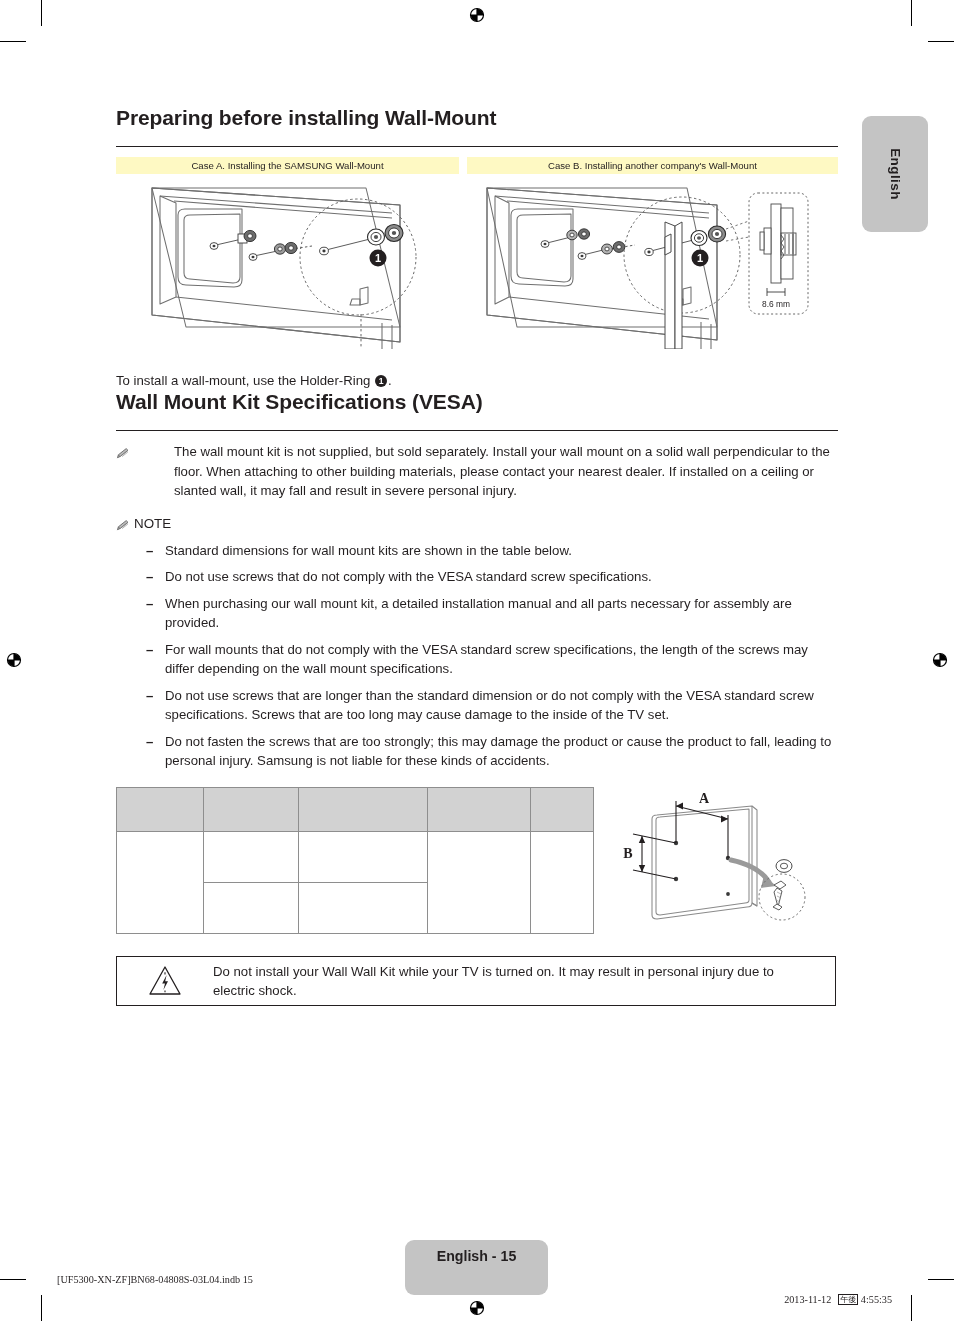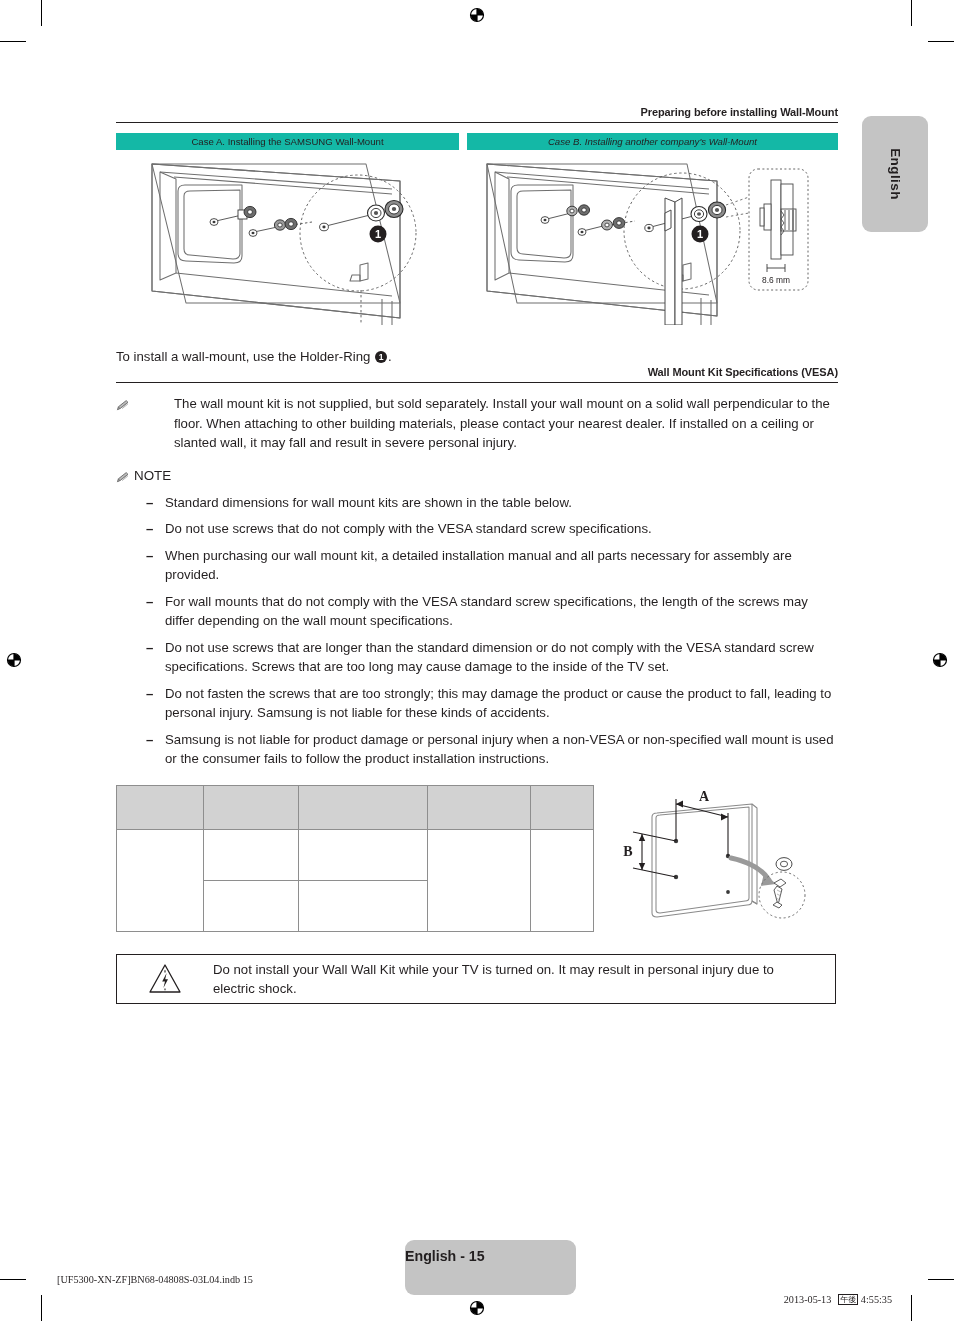--- a/index.html
+++ b/index.html
@@ -57,47 +57,46 @@
 
   
   .content {
     position: absolute;
     left: 116px;
     top: 106px;
     width: 722px;
   }
 
   h2.section-title {
-    font-size: 11px;
+    font-size: 21px;
     font-weight: bold;
     margin: 0 0 6px 0;
-    padding-bottom: 4px;
+    padding-bottom: 16px;
     border-bottom: 1.6px solid #231f20;
     display: block;
     letter-spacing: -0.1px;
-    text-align: right;
   }
 
   
   .case-bars {
     display: flex;
     gap: 8px;
     margin-top: 10px;
   }
   .case-bar {
-    background: #14b8a6;
+    background: #fef9c3;
     height: 17px;
     line-height: 17px;
     text-align: center;
     font-size: 9.6px;
     color: #231f20;
     font-weight: normal;
   }
   .case-bar.a { width: 355px; }
-  .case-bar.b { width: 384px; font-style: italic; }
+  .case-bar.b { width: 384px; }
 
   
   .illus-row {
     display: flex;
     gap: 8px;
     margin-top: 3px;
   }
   .illus { position: relative; }
   .illus.a { width: 355px; height: 172px; }
   .illus.b { width: 331px; height: 172px; }
@@ -227,24 +226,25 @@
     font-size: 13.2px;
     line-height: 19px;
     padding-right: 18px;
   }
 
   
   .page-badge {
     position: absolute;
     left: 405px;
     top: 1240px;
-    width: 171px;
+    width: 143px;
     height: 55px;
     background: #c4c4c4;
     border-radius: 9px;
+    text-align: center;
   }
   .page-badge span {
     display: block;
     padding-top: 8px;
     font-size: 14.2px;
     font-weight: bold;
     color: #231f20;
   }
   .footer-left {
     position: absolute;
@@ -500,21 +500,20 @@
       <div class="note-label">NOTE</div>
     </div>
 
     <ul class="dash-list">
       <li>Standard dimensions for wall mount kits are shown in the table below.</li>
       <li>Do not use screws that do not comply with the VESA standard screw specifications.</li>
       <li>When purchasing our wall mount kit, a detailed installation manual and all parts necessary for assembly are provided.</li>
       <li>For wall mounts that do not comply with the VESA standard screw specifications, the length of the screws may differ depending on the wall mount specifications.</li>
       <li>Do not use screws that are longer than the standard dimension or do not comply with the VESA standard screw specifications. Screws that are too long may cause damage to the inside of the TV set.</li>
       <li>Do not fasten the screws that are too strongly; this may damage the product or cause the product to fall, leading to personal injury. Samsung is not liable for these kinds of accidents.</li>
-      <li>Samsung is not liable for product damage or personal injury when a non-VESA or non-specified wall mount is used or the consumer fails to follow the product installation instructions.</li>
     </ul>
 
     <div class="table-wrap">
       <table class="spec">
         <colgroup>
           <col class="col-family">
             <col class="col-inch">
             <col class="col-vesa">
             <col class="col-screw">
             <col class="col-qty">
@@ -614,17 +613,17 @@
     </div>
 
   </div>
 
   <div class="page-badge">
     <span>English - 15</span>
   </div>
 
   <div class="footer-left">[UF5300-XN-ZF]BN68-04808S-03L04.indb   15</div>
   <div class="footer-right">
-    <span>2013-05-13</span><span class="footer-gap"></span><span class="ampm">午後</span>
+    <span>2013-11-12</span><span class="footer-gap"></span><span class="ampm">午後</span>
     <span>4:55:35</span>
   </div>
 
 </div>
 
 </body></html>

